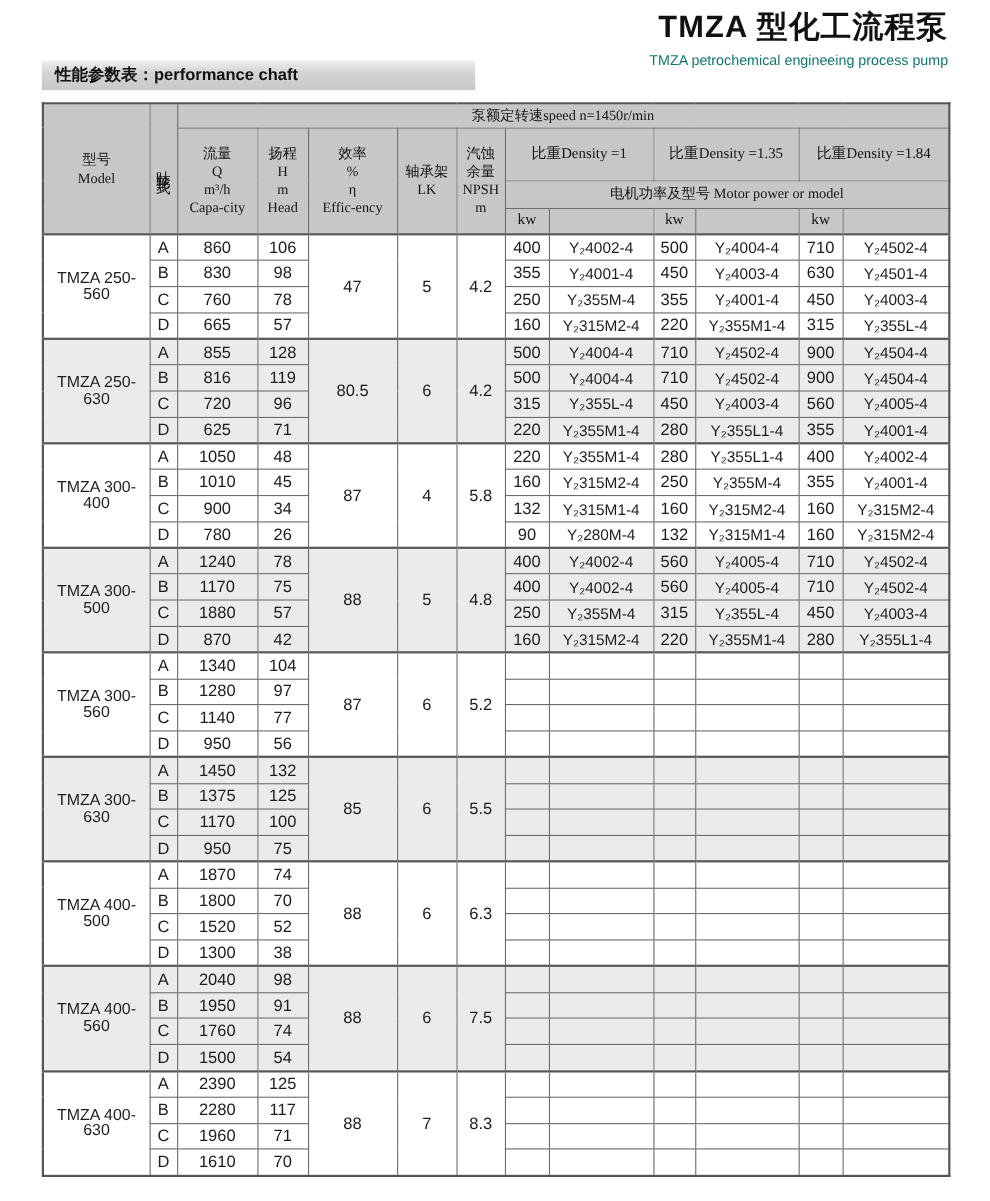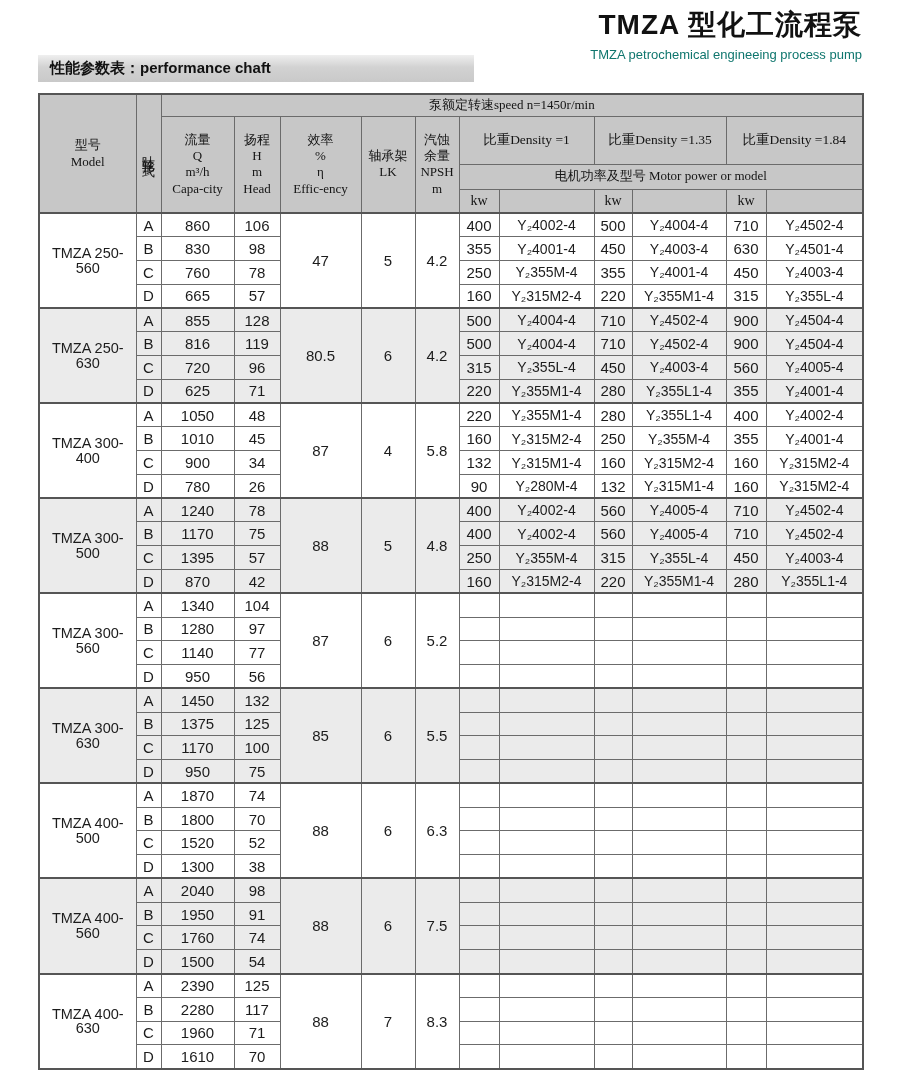--- a/index.html
+++ b/index.html
@@ -11,21 +11,21 @@
   html,body{margin:0;padding:0;}
   body{
     width:900px;height:1092px;position:relative;background:#fff;
     font-family:"Liberation Sans","DejaVu Sans",sans-serif;color:#1c1c1c;
     overflow:hidden;
   }
   .doc-header{position:absolute;top:6px;right:38px;text-align:right;}
   .doc-title{font-size:28px;font-weight:bold;letter-spacing:1px;color:#111;}
   .doc-subtitle{font-size:13px;margin-top:3px;color:#0f766e;}
   .section-band{
-    position:absolute;left:38px;top:55px;width:436px;height:27px;
+    position:absolute;left:38px;top:55px;width:394px;height:27px;
     background:linear-gradient(to bottom,#efefef 0%,#d2d2d2 45%,#c9c9c9 100%);
     display:flex;align-items:center;box-sizing:border-box;padding-left:12px;
     font-size:15px;font-weight:bold;color:#111;
   }
   table.perf{
     position:absolute;left:38px;top:93px;width:824px;
     border-collapse:collapse;table-layout:fixed;
     border:2px solid var(--border-heavy);
   }
   .perf th,.perf td{
@@ -291,21 +291,21 @@
         <td class="head-cell">75</td>
         <td class="kw-cell">400</td>
         <td class="motor-model-cell">Y₂4002-4</td>
         <td class="kw-cell">560</td>
         <td class="motor-model-cell">Y₂4005-4</td>
         <td class="kw-cell">710</td>
         <td class="motor-model-cell">Y₂4502-4</td>
       </tr>
       <tr class="shaded">
         <td class="impeller-cell">C</td>
-        <td class="flow-cell">1395</td>
+        <td class="flow-cell">1880</td>
         <td class="head-cell">57</td>
         <td class="kw-cell">250</td>
         <td class="motor-model-cell">Y₂355M-4</td>
         <td class="kw-cell">315</td>
         <td class="motor-model-cell">Y₂355L-4</td>
         <td class="kw-cell">450</td>
         <td class="motor-model-cell">Y₂4003-4</td>
       </tr>
       <tr class="shaded">
         <td class="impeller-cell">D</td>

